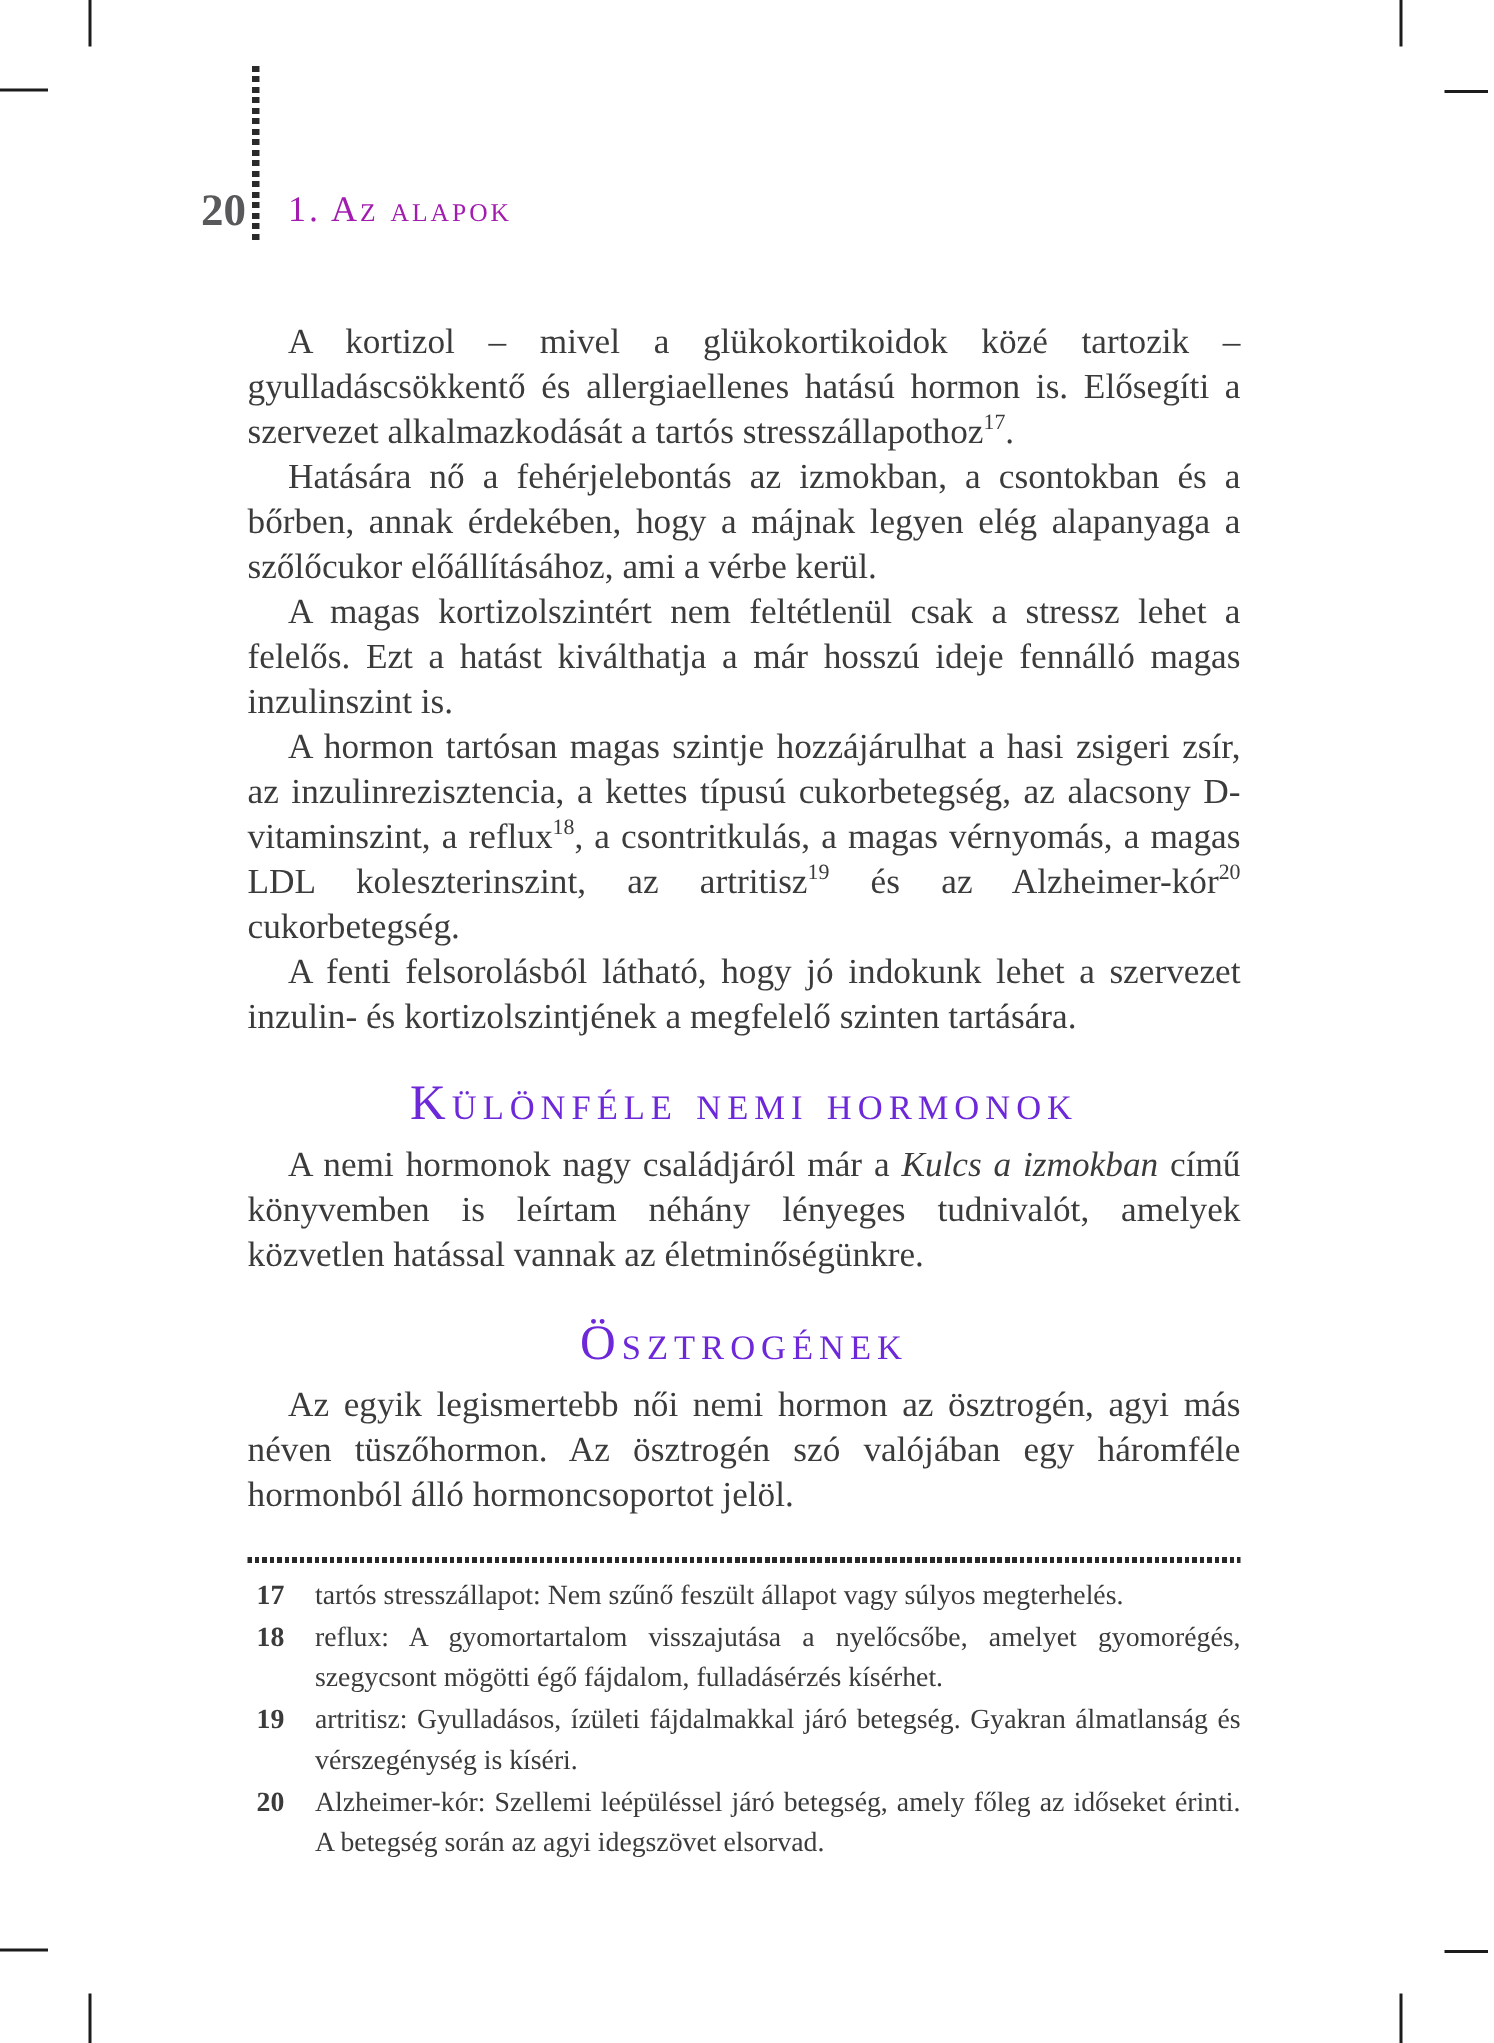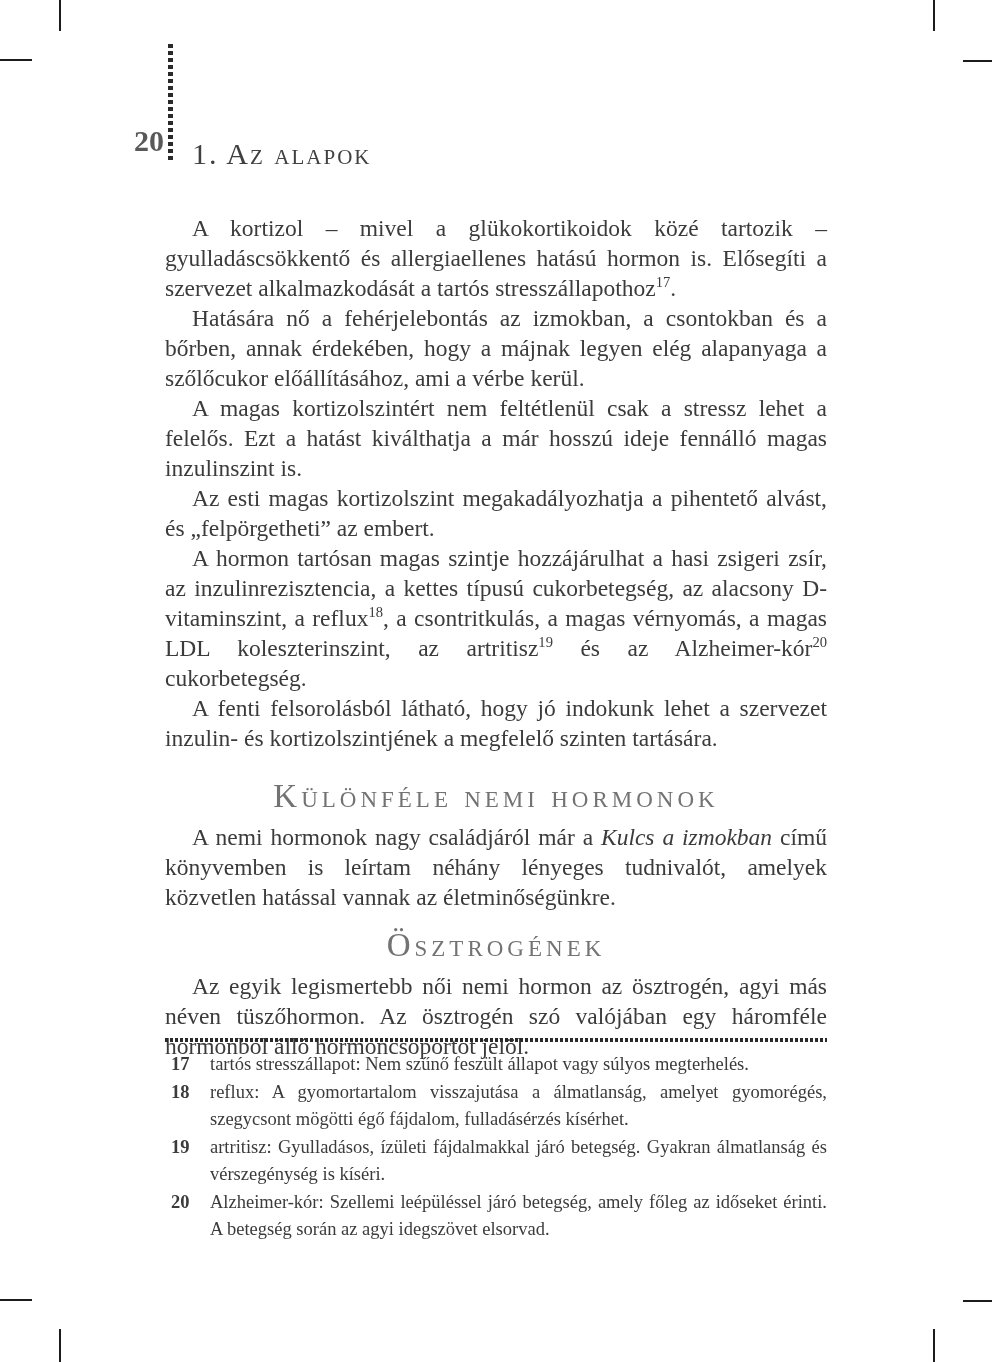--- a/index.html
+++ b/index.html
@@ -27,41 +27,41 @@
     position: absolute; left: 120px; top: 124px;
     width: 44px; text-align: right;
     font-size: 30px; font-weight: bold; color: #59595b;
   }
   .header-rule {
     position: absolute; left: 168px; top: 44px;
     width: 5px; height: 118px;
     background: repeating-linear-gradient(to bottom, #2a2a2a 0 4px, transparent 4px 7px);
   }
   .running {
-    position: absolute; left: 192px; top: 137px;
-    font-size: 30px; color: #404040;
+    position: absolute; left: 192px; top: 127px;
+    font-size: 24px; color: #a21caf;
     font-variant: small-caps; letter-spacing: 2px;
   }
   
   .column {
     position: absolute; left: 165px; top: 213px; width: 662px;
     font-size: 23.5px; line-height: 30px; text-align: justify;
     color: #3b3b3b;
   }
   .column p { margin: 0; text-indent: 27px; }
   .column sup { font-size: 0.62em; line-height: 0; }
   .it { font-style: italic; }
   .sect {
     margin: 23px 0 6px 0;
     font-size: 33px; line-height: 40px; font-weight: normal;
     text-align: center; text-indent: 0;
     font-variant: small-caps; letter-spacing: 4px;
-    color: #737373;
+    color: #6d28d9;
   }
-  .sect2 { margin-top: 13px; }
+  .sect2 { margin-top: 24px; }
   
   .footnotes {
     position: absolute; left: 165px; top: 1038px; width: 662px;
     font-size: 18.5px; line-height: 27px; color: #3b3b3b;
   }
   .fn-rule {
     height: 4px; margin-bottom: 9px;
     background: repeating-linear-gradient(to right, #2a2a2a 0 3px, transparent 3px 5px);
   }
   .fn { display: flex; margin-bottom: 1px; }
@@ -83,40 +83,39 @@
   <div class="crop br-v"></div>
 
   <div class="pagenum">20</div>
   <div class="header-rule"></div>
   <div class="running">1. Az alapok</div>
 
   <main class="column">
     <p><span>A kortizol – mivel a glükokortikoidok közé tartozik – gyulladáscsökkentő és allergiaellenes hatású hormon is. Elősegíti a szervezet alkalmazkodását a tartós stresszállapothoz</span><sup>17</sup><span>.</span></p>
     <p><span>Hatására nő a fehérjelebontás az izmokban, a csontokban és a bőrben, annak érdekében, hogy a májnak legyen elég alapanyaga a szőlőcukor előállításához, ami a vérbe kerül.</span></p>
     <p><span>A magas kortizolszintért nem feltétlenül csak a stressz lehet a felelős. Ezt a hatást kiválthatja a már hosszú ideje fennálló magas inzulinszint is.</span></p>
-    <p><span>Az esti magas kortizolszint megakadályozhatja a pihentető alvást, és „felpörgetheti” az embert.</span></p>
     <p><span>A hormon tartósan magas szintje hozzájárulhat a hasi zsigeri zsír, az inzulinrezisztencia, a kettes típusú cukorbetegség, az alacsony D-vitaminszint, a reflux</span><sup>18</sup><span>, a csontritkulás, a magas vérnyomás, a magas LDL koleszterinszint, az artritisz</span><sup>19</sup><span> és az Alzheimer-kór</span><sup>20</sup><span> cukorbetegség.</span></p>
     <p><span>A fenti felsorolásból látható, hogy jó indokunk lehet a szervezet inzulin- és kortizolszintjének a megfelelő szinten tartására.</span></p>
 
     <h2 class="sect">Különféle nemi hormonok</h2>
     <p><span>A nemi hormonok nagy családjáról már a </span><span class="it">Kulcs a izmokban</span><span> című könyvemben is leírtam néhány lényeges tudnivalót, amelyek közvetlen hatással vannak az életminőségünkre.</span></p>
 
     <h2 class="sect sect2">Ösztrogének</h2>
     <p><span>Az egyik legismertebb női nemi hormon az ösztrogén, agyi más néven tüszőhormon. Az ösztrogén szó valójában egy háromféle hormonból álló hormoncsoportot jelöl.</span></p>
   </main>
 
   <footer class="footnotes">
     <div class="fn-rule"></div>
     <div class="fn">
       <span class="fn-num">17</span>
       <span class="fn-text">tartós stresszállapot: Nem szűnő feszült állapot vagy súlyos megterhelés.</span>
     </div>
     <div class="fn">
       <span class="fn-num">18</span>
-      <span class="fn-text">reflux: A gyomortartalom visszajutása a álmatlanság, amelyet gyomorégés, szegycsont mögötti égő fájdalom, fulladásérzés kísérhet.</span>
+      <span class="fn-text">reflux: A gyomortartalom visszajutása a nyelőcsőbe, amelyet gyomorégés, szegycsont mögötti égő fájdalom, fulladásérzés kísérhet.</span>
     </div>
     <div class="fn">
       <span class="fn-num">19</span>
       <span class="fn-text">artritisz: Gyulladásos, ízületi fájdalmakkal járó betegség. Gyakran álmatlanság és vérszegénység is kíséri.</span>
     </div>
     <div class="fn">
       <span class="fn-num">20</span>
       <span class="fn-text">Alzheimer-kór: Szellemi leépüléssel járó betegség, amely főleg az időseket érinti. A betegség során az agyi idegszövet elsorvad.</span>
     </div>
   </footer>

